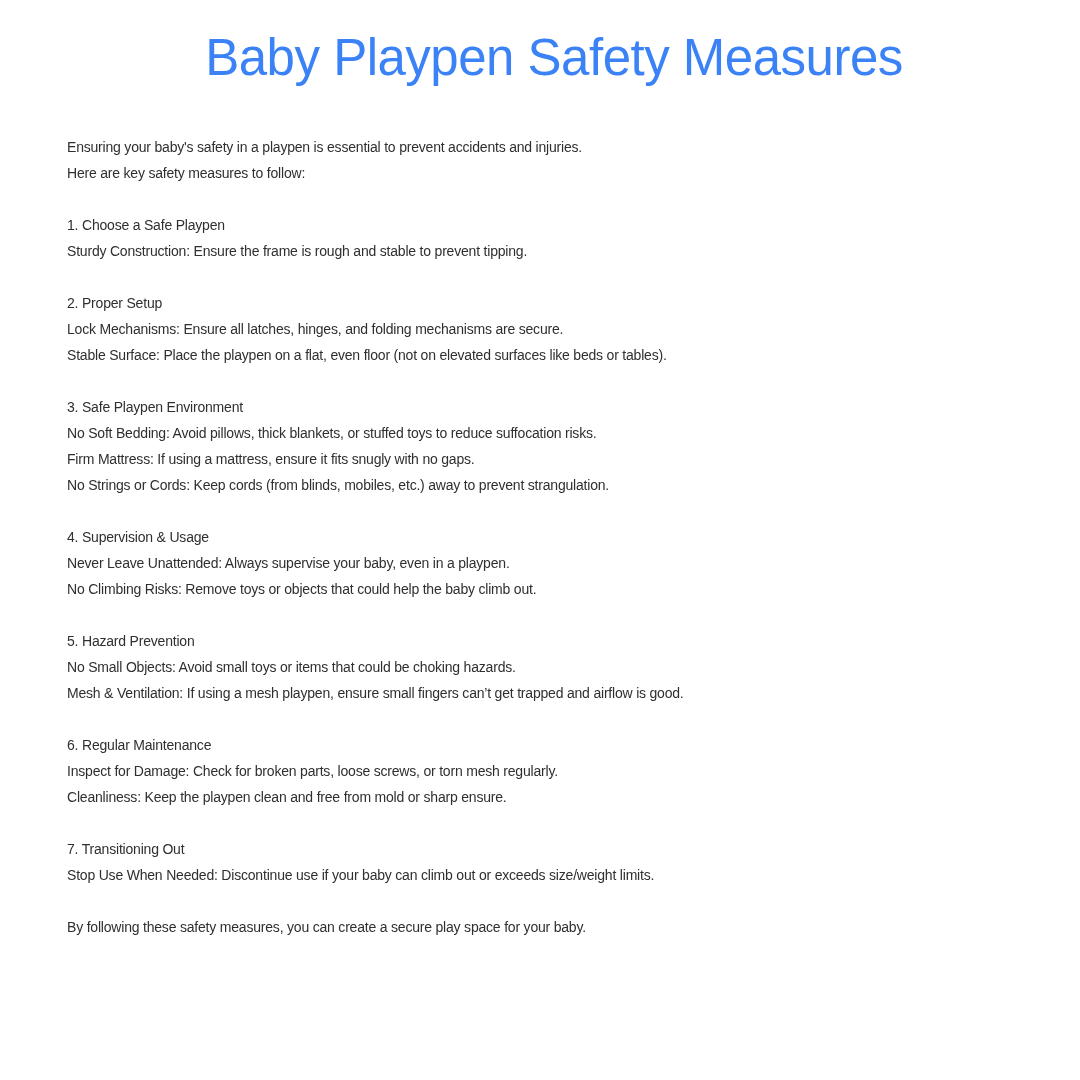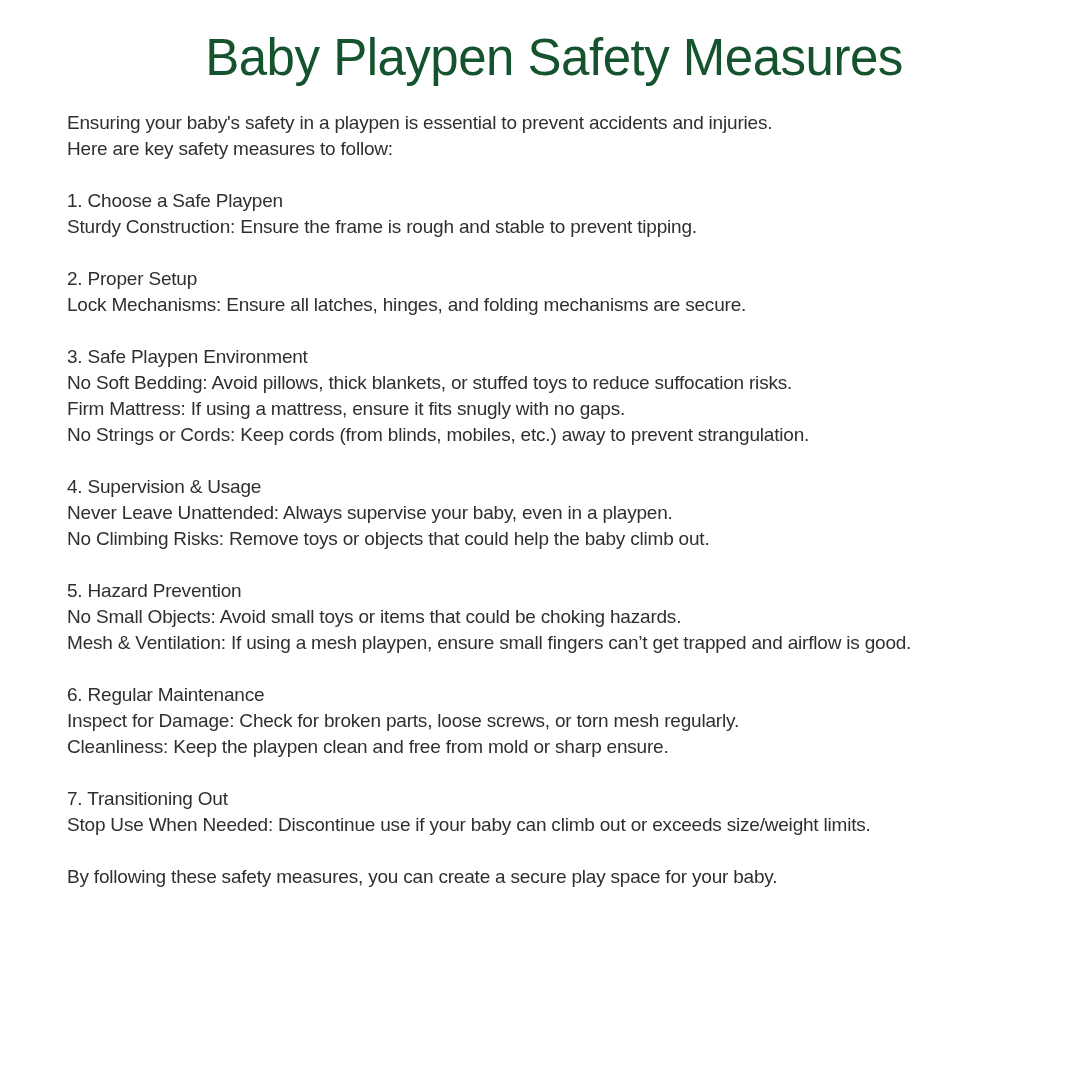--- a/index.html
+++ b/index.html
@@ -15,26 +15,26 @@
     overflow: hidden;
     font-family: "Liberation Sans", sans-serif;
   }
   .title {
     margin: 28px 0 0 0;
     text-align: center;
     font-size: 51px;
     line-height: 60px;
     font-weight: 400;
     letter-spacing: -0.5px;
-    color: #14532d;
+    color: #3b82f6;
     padding-left: 28px;
   }
   .doc-body {
-    margin: 22px 60px 0 67px;
-    font-size: 19px;
+    margin: 46px 60px 0 67px;
+    font-size: 14px;
     line-height: 26px;
     letter-spacing: -0.2px;
     color: #2f2f2f;
   }
   .block {
     margin: 0 0 26px 0;
   }
   .line {
     height: 26px;
     white-space: nowrap;
@@ -54,20 +54,21 @@
     </div>
 
     <div class="block">
       <div class="line">1. Choose a Safe Playpen</div>
       <div class="line">Sturdy Construction: Ensure the frame is rough and stable to prevent tipping.</div>
     </div>
 
     <div class="block">
       <div class="line">2. Proper Setup</div>
       <div class="line">Lock Mechanisms: Ensure all latches, hinges, and folding mechanisms are secure.</div>
+      <div class="line">Stable Surface: Place the playpen on a flat, even floor (not on elevated surfaces like beds or tables).</div>
     </div>
 
     <div class="block">
       <div class="line">3. Safe Playpen Environment</div>
       <div class="line">No Soft Bedding: Avoid pillows, thick blankets, or stuffed toys to reduce suffocation risks.</div>
       <div class="line">Firm Mattress: If using a mattress, ensure it fits snugly with no gaps.</div>
       <div class="line">No Strings or Cords: Keep cords (from blinds, mobiles, etc.) away to prevent strangulation.</div>
     </div>
 
     <div class="block">

